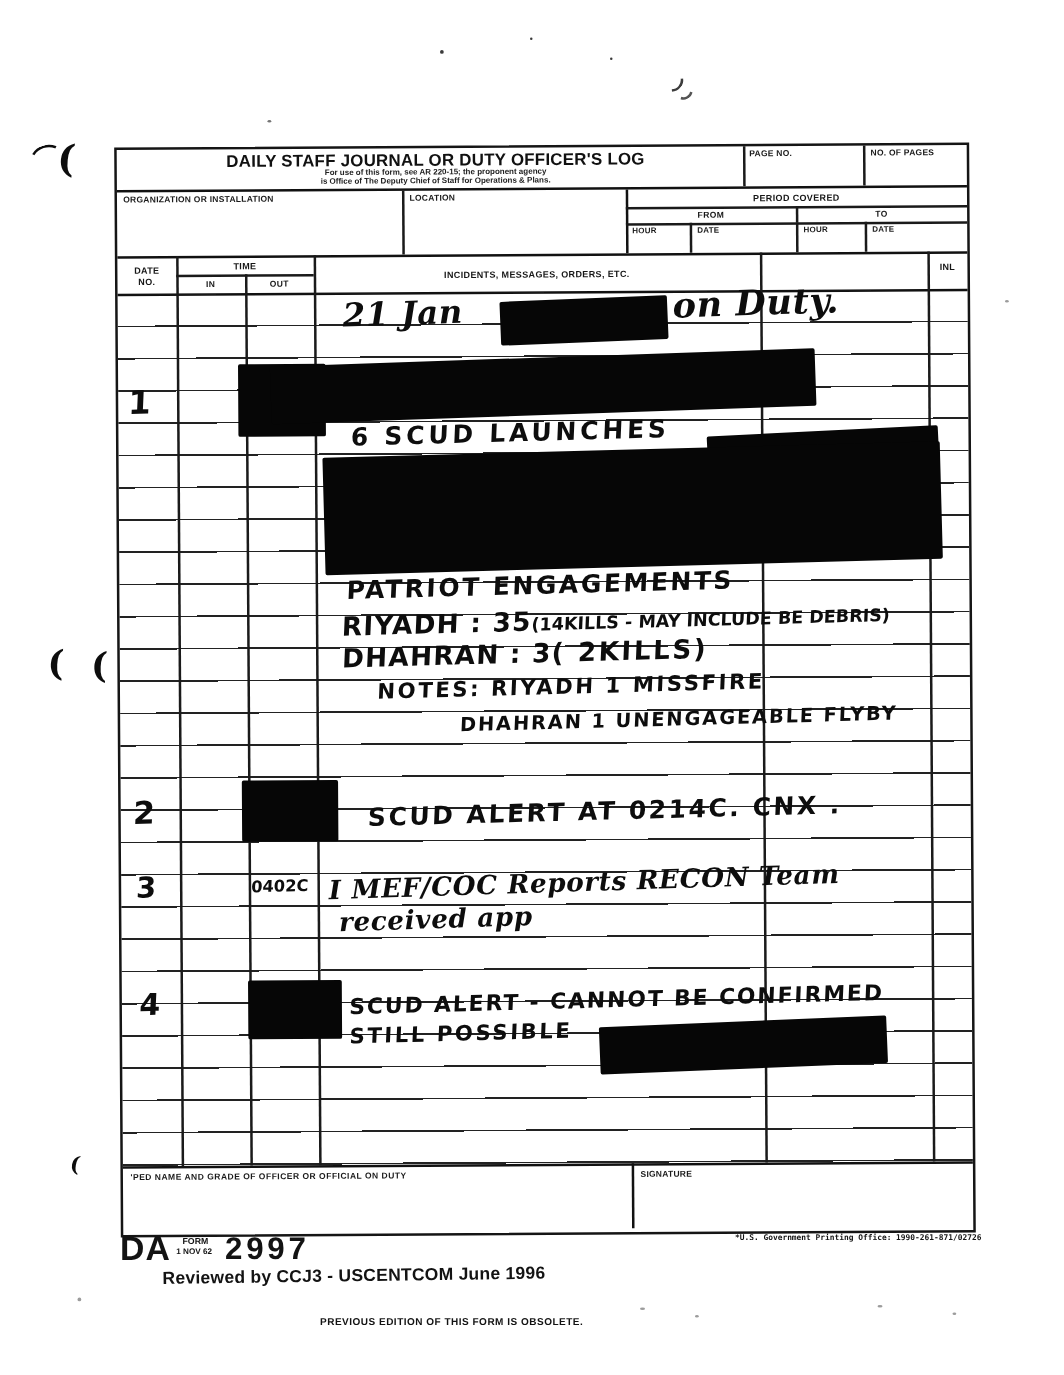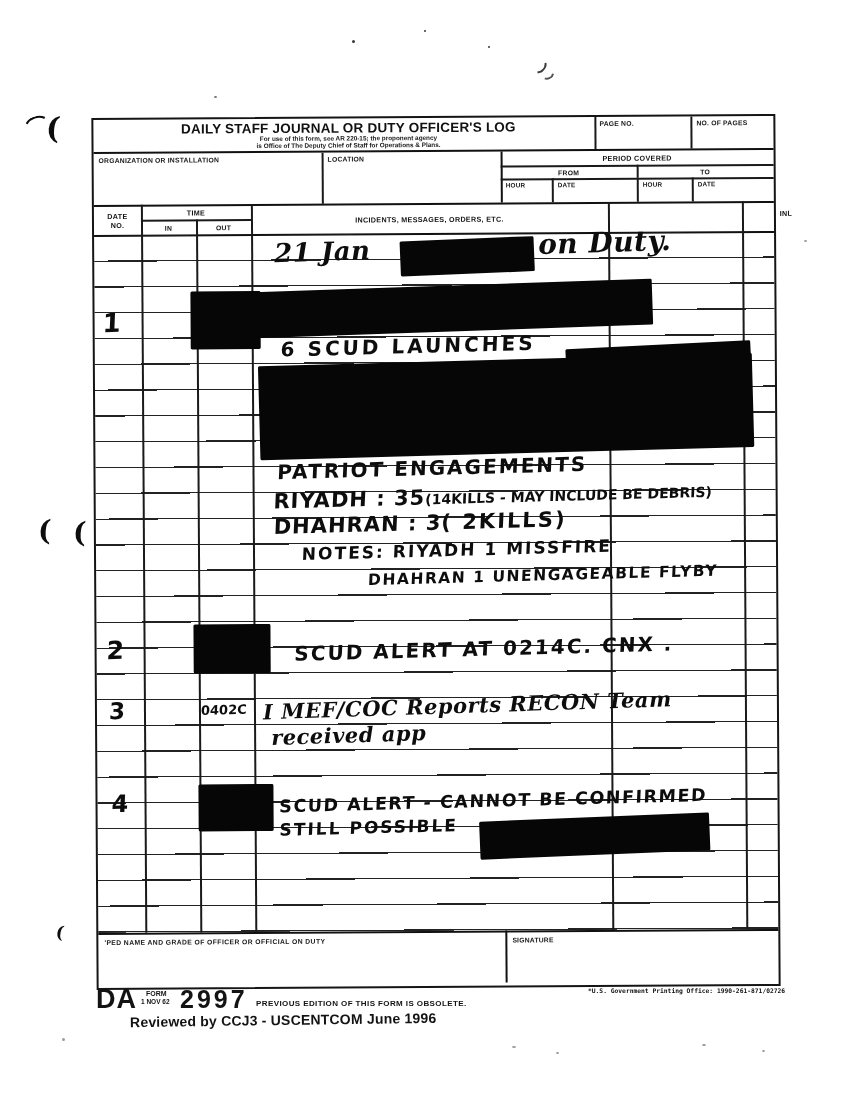--- a/index.html
+++ b/index.html
@@ -92,21 +92,21 @@
 
     <div class="abs center" style="left:0;top:87px;width:47px;height:28px;flex-direction:column;">
       <span class="hdr-label">DATE</span>
       <span class="hdr-label">NO.</span>
     </div>
     <div class="abs center hdr-label" style="left:47px;top:87px;width:110px;height:13px;">TIME</div>
     <div class="hline" style="top:100px;left:47px;width:110px;"></div>
     <div class="abs center hdr-label" style="left:47px;top:101px;width:55px;height:14px;font-size:6.8px;">IN</div>
     <div class="abs center hdr-label" style="left:102px;top:101px;width:55px;height:14px;font-size:6.8px;">OUT</div>
     <div class="abs center hdr-label" style="left:157px;top:87px;width:357px;height:28px;">INCIDENTS, MESSAGES, ORDERS, ETC.</div>
-    <div class="abs center hdr-label" style="left:648px;top:87px;width:32px;height:20px;padding-left:28px;">INL</div>
+    <div class="abs center hdr-label" style="left:648px;top:87px;width:32px;height:20px;">INL</div>
     <div class="hline heavy" style="top:115px;height:2px;"></div>
 
     <div class="body-grid"></div>
 
     <div class="vline" style="left:47px;top:85px;height:728px;width:2px;"></div>
     <div class="vline" style="left:102px;top:100px;height:713px;"></div>
     <div class="vline" style="left:157px;top:85px;height:728px;width:2px;"></div>
     <div class="vline" style="left:514px;top:85px;height:728px;width:2px;"></div>
     <div class="vline" style="left:648px;top:85px;height:728px;width:2px;"></div>
 
@@ -146,17 +146,17 @@
     <div class="hline heavy" style="top:813px;height:2.2px;"></div>
     <div class="abs cell-label" style="left:3px;top:817px;letter-spacing:.4px;">'PED NAME AND GRADE OF OFFICER OR OFFICIAL ON DUTY</div>
     <div class="vline heavy" style="left:407px;top:813px;height:52px;width:2px;"></div>
     <div class="abs cell-label" style="left:411px;top:817px;">SIGNATURE</div>
   </div>
 
   <div class="footer-text" style="left:96px;top:984px;font-size:27px;letter-spacing:1px;">DA</div>
   <div class="footer-text" style="left:146px;top:990px;font-size:7px;">FORM</div>
   <div class="footer-text" style="left:141px;top:998px;font-size:6.5px;">1 NOV 62</div>
   <div class="footer-text" style="left:180px;top:985px;font-size:25px;letter-spacing:3px;">2997</div>
-  <div class="footer-text" style="left:256px;top:999px;font-size:8px;letter-spacing:.4px;">PREVIOUS EDITION OF THIS FORM IS OBSOLETE.</div>
+  <div class="footer-text" style="left:256px;top:1053px;font-size:8px;letter-spacing:.4px;">PREVIOUS EDITION OF THIS FORM IS OBSOLETE.</div>
   <div class="footer-text" style="left:588px;top:987px;font-size:6.3px;font-family:'DejaVu Sans Mono',monospace;">*U.S. Government Printing Office: 1990-261-871/02726</div>
   <div class="footer-text" style="left:130px;top:1012px;font-size:14px;transform:rotate(-0.8deg);letter-spacing:.2px;">Reviewed by CCJ3 - USCENTCOM  June 1996</div>
 
 </div>
 
 </body></html>

